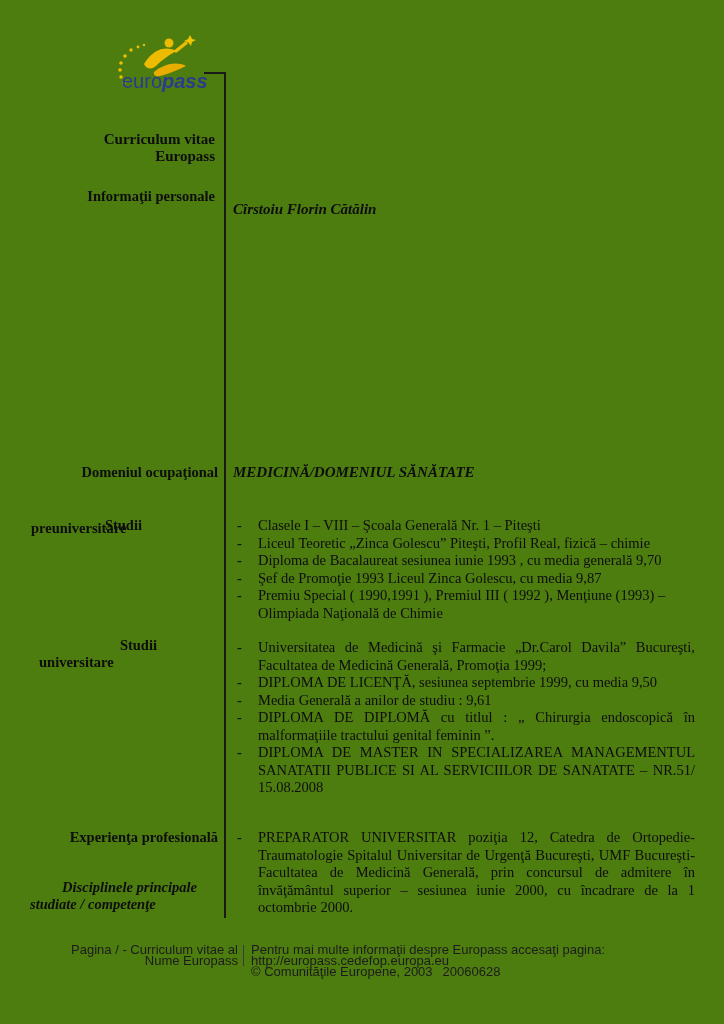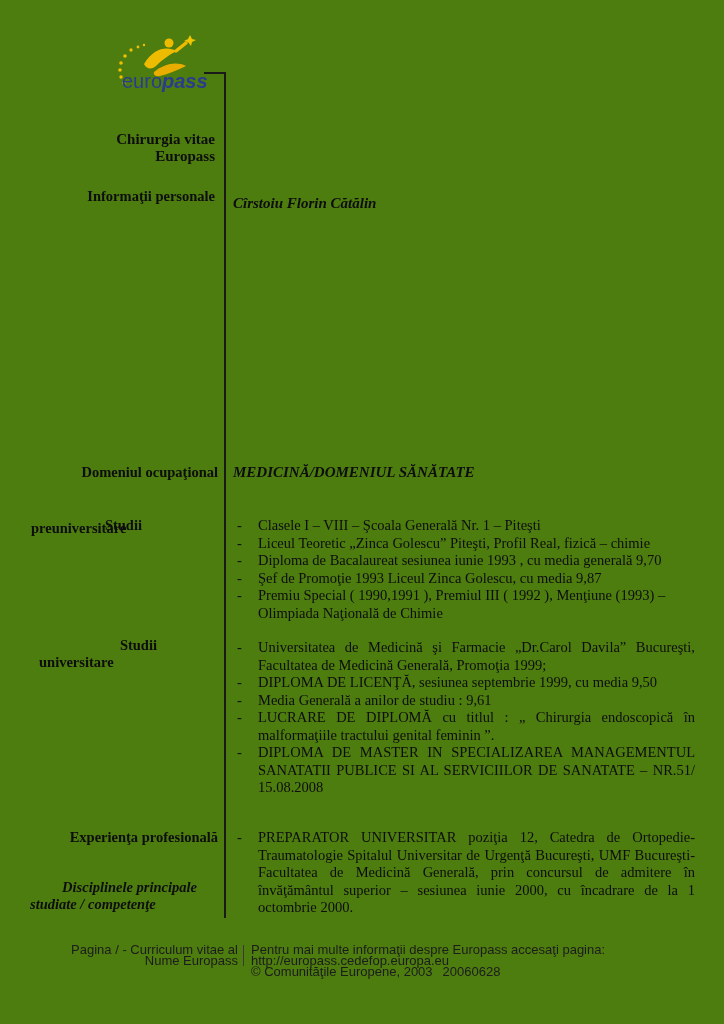--- a/index.html
+++ b/index.html
@@ -55,40 +55,40 @@
         <path d="M76 1 L78 5 L82 6 L78 8 L77 12 L74 8 L70 7 L74 5 Z" fill="#f2c500"></path>
       </g>
       <text x="8" y="54" font-size="20" fill="#2b3b8f" font-family="Liberation Sans, DejaVu Sans, sans-serif"><tspan>euro</tspan><tspan font-weight="bold" font-style="italic">pass</tspan></text>
     </svg>
   </div>
 
   <div class="hline" style="left:204px;top:72px;width:21px;height:2px;"></div>
   <div class="vline" style="left:224px;top:72px;width:2px;height:846px;"></div>
 
   <div class="abs rightalign" style="left:0;top:131px;width:215px;">
-    <div class="title-line">Chirurgia vitae</div>
+    <div class="title-line">Curriculum vitae</div>
     <div class="title-line">Europass</div>
   </div>
 
   <div class="abs rightalign lbl" style="left:0;top:464px;width:218px;">Domeniul ocupaţional</div>
 
   <div class="abs rightalign lbl" style="left:0;top:188px;width:215px;">Informaţii personale</div>
 
   <div class="abs rightalign lbl" style="left:0;top:517px;width:142px;">Studii</div>
   <div class="abs lbl" style="left:31px;top:520px;">preuniversitare</div>
 
   <div class="abs rightalign lbl" style="left:0;top:637px;width:157px;">Studii</div>
   <div class="abs lbl" style="left:39px;top:654px;">universitare</div>
 
   <div class="abs rightalign lbl" style="left:0;top:829px;width:218px;">Experienţa profesională</div>
 
   <div class="abs rightalign lbl" style="left:0;top:879px;width:197px;font-style:italic;">Disciplinele principale</div>
   <div class="abs lbl" style="left:30px;top:896px;font-style:italic;">studiate / competenţe</div>
 
-  <div class="abs bi name" style="left:233px;top:195px;">Cîrstoiu Florin Cătălin</div>
+  <div class="abs bi name" style="left:233px;top:201px;">Cîrstoiu Florin Cătălin</div>
 
   <div class="abs bi name" style="left:233px;top:464px;text-align:center;">MEDICINĂ/DOMENIUL SĂNĂTATE</div>
 
   <div class="list" style="top:517px;">
 
       <div class="li">
         <span class="dash">-</span>
         <span class="txt">Clasele I – VIII – Şcoala Generală Nr. 1 – Piteşti</span>
       </div>
 
@@ -125,21 +125,21 @@
         <span class="txt">DIPLOMA DE LICENŢĂ, sesiunea septembrie 1999, cu media 9,50</span>
       </div>
 
       <div class="li">
         <span class="dash">-</span>
         <span class="txt">Media Generală a anilor de studiu : 9,61</span>
       </div>
 
       <div class="li">
         <span class="dash">-</span>
-        <span class="txt">LUCRARE DE DIPLOMĂ cu titlul : „ Chirurgia endoscopică în malformaţiile tractului genital feminin ”.</span>
+        <span class="txt">DIPLOMA DE DIPLOMĂ cu titlul : „ Chirurgia endoscopică în malformaţiile tractului genital feminin ”.</span>
       </div>
 
       <div class="li">
         <span class="dash">-</span>
         <span class="txt">DIPLOMA DE MASTER IN SPECIALIZAREA MANAGEMENTUL SANATATII PUBLICE SI AL SERVICIILOR DE SANATATE – NR.51/ 15.08.2008</span>
       </div>
     </div>
 
   <div class="list justify" style="top:829px;">
 

